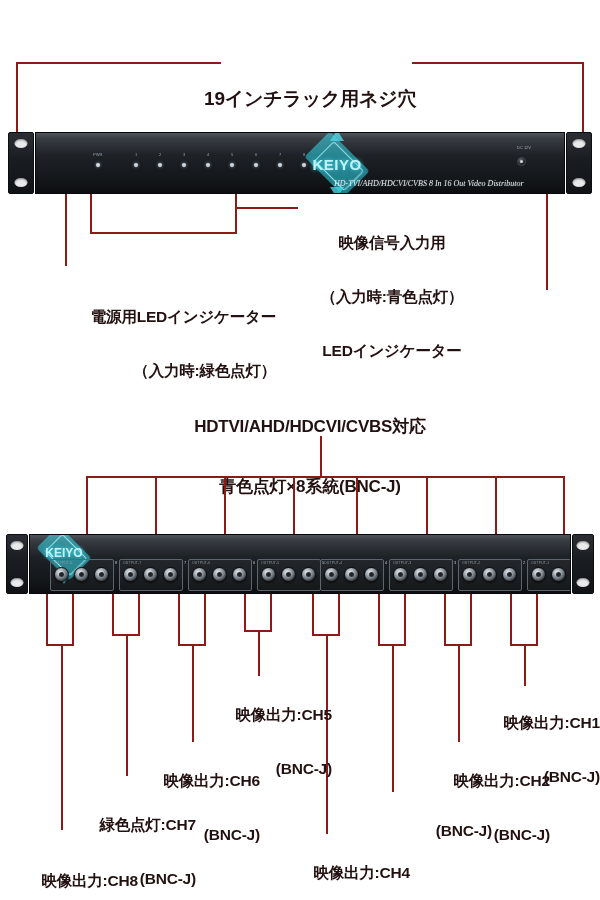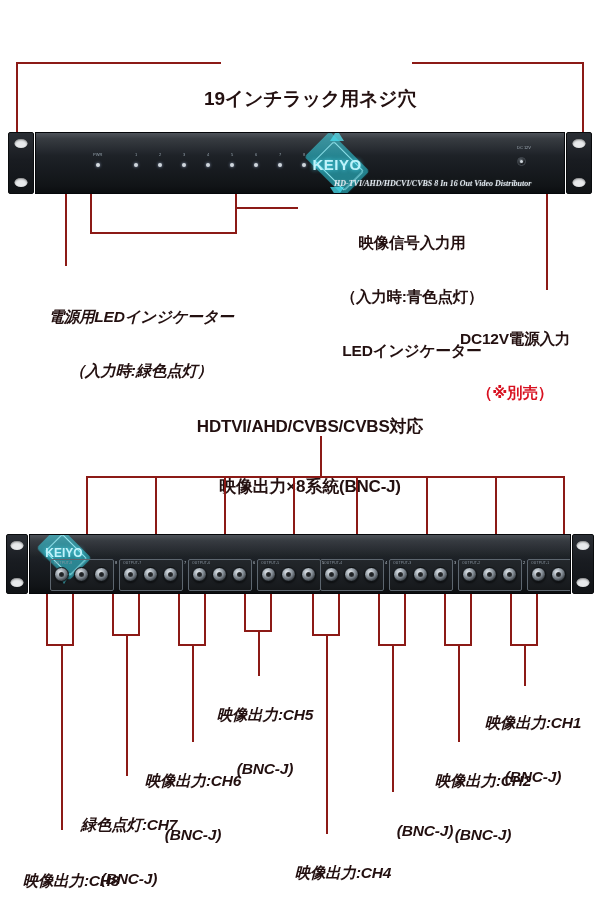--- a/index.html
+++ b/index.html
@@ -14,21 +14,21 @@
   .callout{
     position:absolute;
     color:#231010;
     font-weight:700;
     line-height:1.16;
     white-space:pre;
     letter-spacing:-0.2px;
   }
   .callout .red{color:#d81020;}
   .t-center{text-align:center;}
-  .t-left{text-align:center;font-style:italic;}
+  .t-left{text-align:right;}
 
   
   .ln{position:absolute;background:#8c1a16;}
   .ln.h{height:2px;}
   .ln.v{width:2px;}
 
   
   .unit{position:absolute;}
   .ear{
     position:absolute;top:0;width:26px;height:100%;
@@ -90,21 +90,21 @@
   .keiyo .spark{
     position:absolute;left:50%;transform:translateX(-50%);
     width:0;height:0;border-left:7px solid transparent;
     border-right:7px solid transparent;
     opacity:.75;
   }
   .keiyo .spark.up{top:-9px;border-bottom:11px solid #49dff0;}
   .keiyo .spark.dn{bottom:-9px;border-top:11px solid #49dff0;}
 
   .modeltext{
-    position:absolute;color:#dfe7ee;font-style:italic;font-weight:700;
+    position:absolute;color:#dfe7ee;font-style:italic;font-weight:400;
     font-family:"Liberation Serif",serif;white-space:nowrap;
     text-shadow:0 0 2px rgba(255,255,255,.25);
     margin-top:40px;
   }
 
   
   .dcjack{
     position:absolute;width:9px;height:9px;border-radius:50%;
     background:radial-gradient(circle at 40% 35%,#6d757d,#1b1e22 62%,#0a0c0e 100%);
     border:1px solid #454b52;box-sizing:border-box;
@@ -212,34 +212,30 @@
   <div class="ln h" style="left:90px;top:232px;width:147px;"></div>
   <div class="ln h" style="left:235px;top:207px;width:63px;"></div>
 
   <div class="ln v" style="left:546px;top:194px;height:96px;"></div>
 
   <div class="callout t-left" style="left:6px;top:272px;width:270px;font-size:15.5px;">
     <div>電源用LEDインジケーター</div>
     <div>（入力時:緑色点灯）</div>
   </div>
 
-  <div class="callout t-center" style="left:312px;top:198px;width:200px;font-size:15.5px;">
+  <div class="callout t-center" style="left:292px;top:198px;width:200px;font-size:15.5px;">
     <div>映像信号入力用</div>
     <div>（入力時:青色点灯）</div>
     <div>LEDインジケーター</div>
   </div>
 
-  <div class="callout t-center" style="left:430px;top:294px;width:170px;font-size:15.5px;">
-    <div>DC12V電源入力</div>
-    <div class="red">（※別売）</div>
-  </div>
 
   <div class="callout t-center" style="left:110px;top:378px;width:400px;font-size:17px;">
-    <div>HDTVI/AHD/CVBS/CVBS対応</div>
-    <div>映像出力×8系統(BNC-J)</div>
+    <div>HDTVI/AHD/HDCVI/CVBS対応</div>
+    <div>青色点灯×8系統(BNC-J)</div>
   </div>
 
   <div class="ln v" style="left:320px;top:436px;height:40px;"></div>
 
   <div class="ln h" style="left:86px;top:476px;width:478px;"></div>
   <div class="ln v" style="left:86px;top:476px;height:82px;"></div>
   <div class="ln v" style="left:155px;top:476px;height:82px;"></div>
   <div class="ln v" style="left:224px;top:476px;height:82px;"></div>
   <div class="ln v" style="left:293px;top:476px;height:82px;"></div>
   <div class="ln v" style="left:356px;top:476px;height:82px;"></div>

